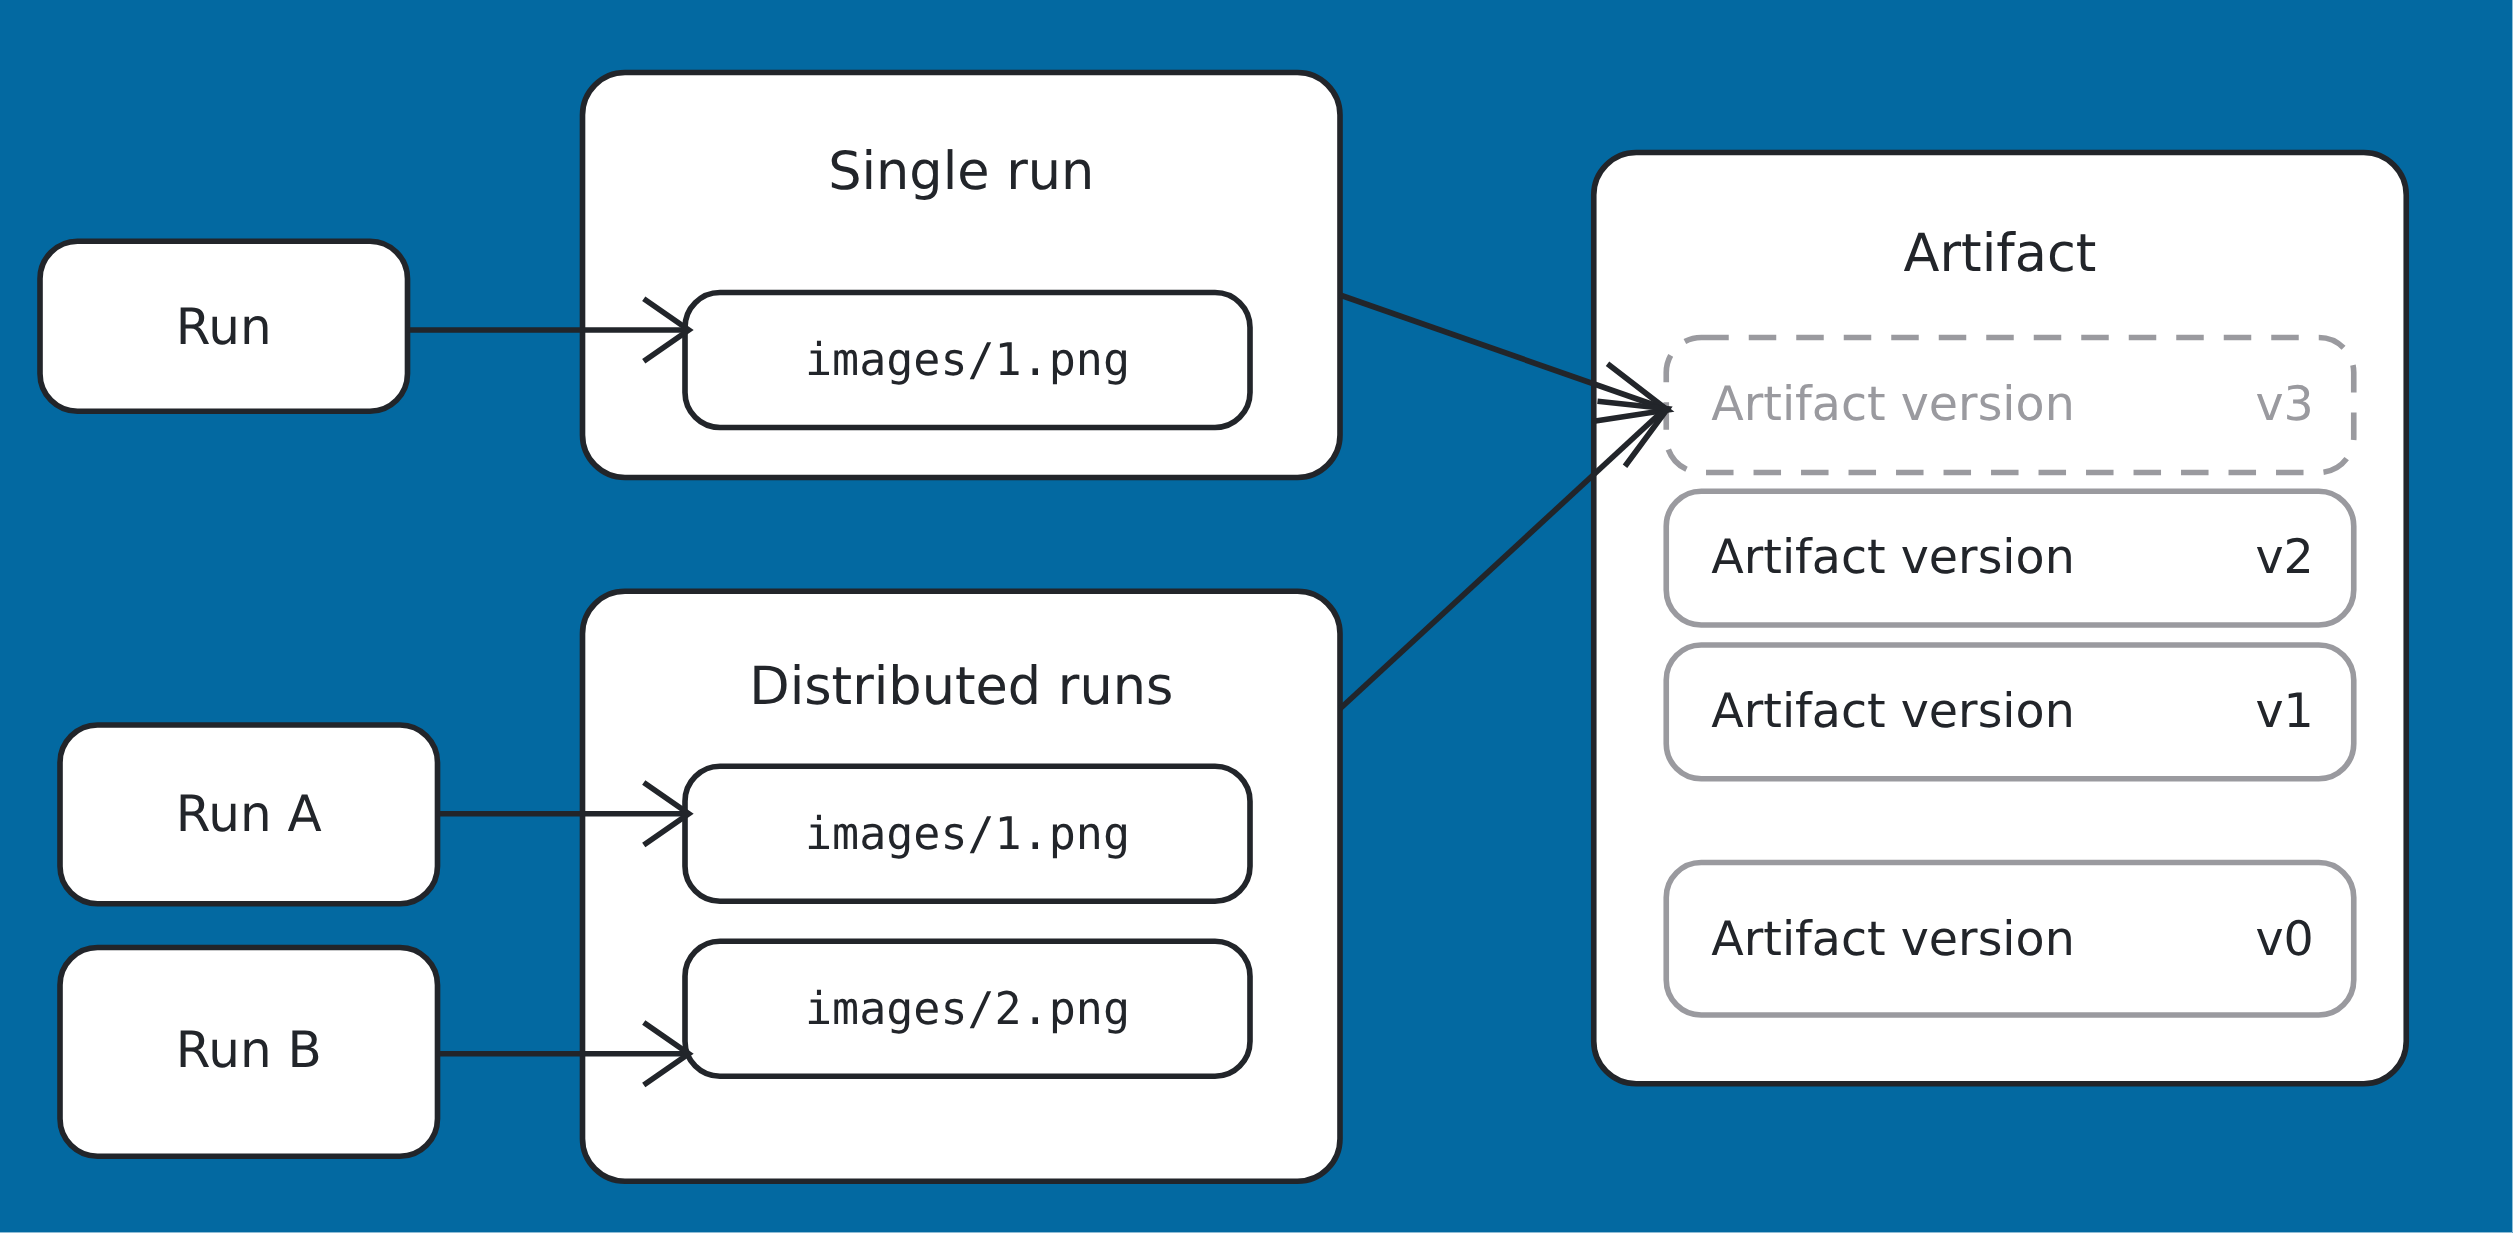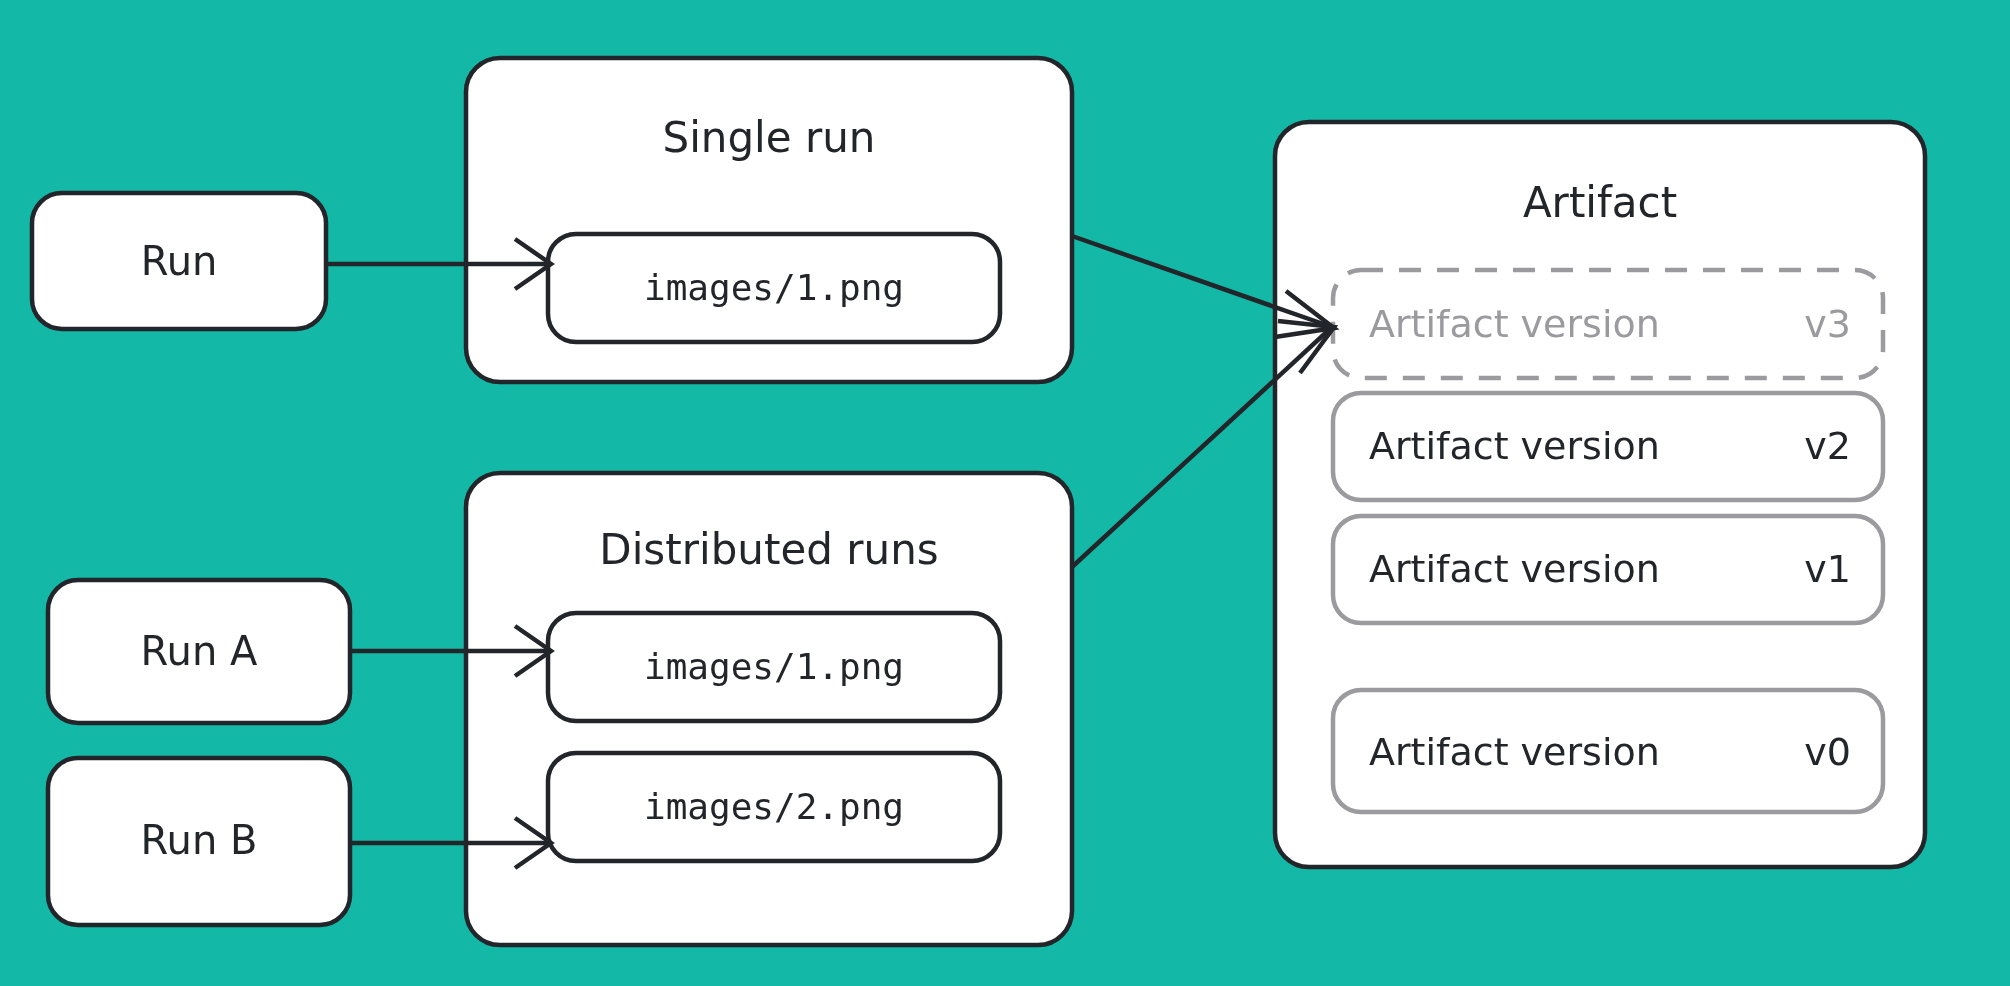--- a/index.html
+++ b/index.html
@@ -4,21 +4,21 @@
 <style>
   html, body {
     margin: 0;
     padding: 0;
     background: #ffffff;
   }
   #stage {
     position: relative;
     width: 2010px;
     height: 986px;
-    background: #14b8a6;
+    background: #0369a1;
     font-family: "DejaVu Sans", sans-serif;
     overflow: hidden;
   }
   svg#canvas {
     position: absolute;
     top: 0;
     left: 0;
     width: 2010px;
     height: 986px;
   }

